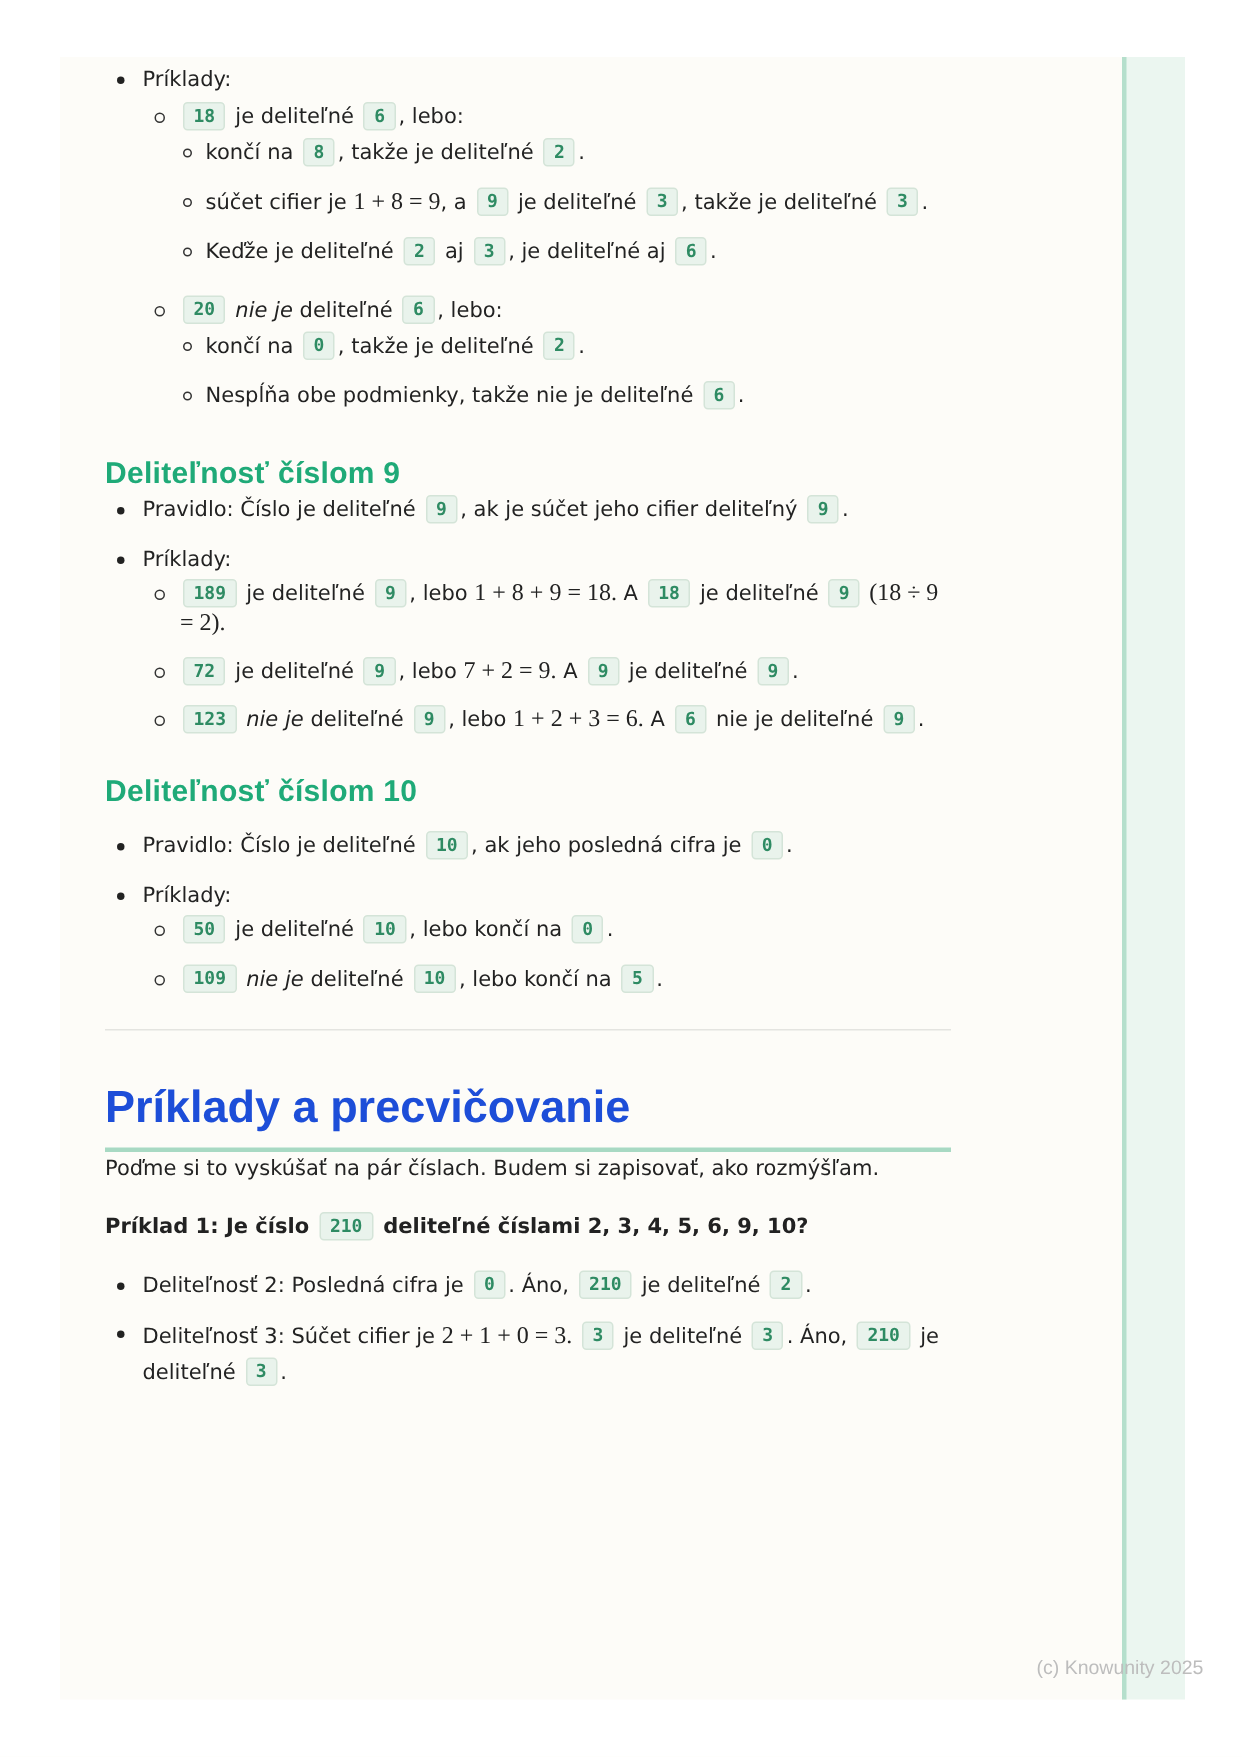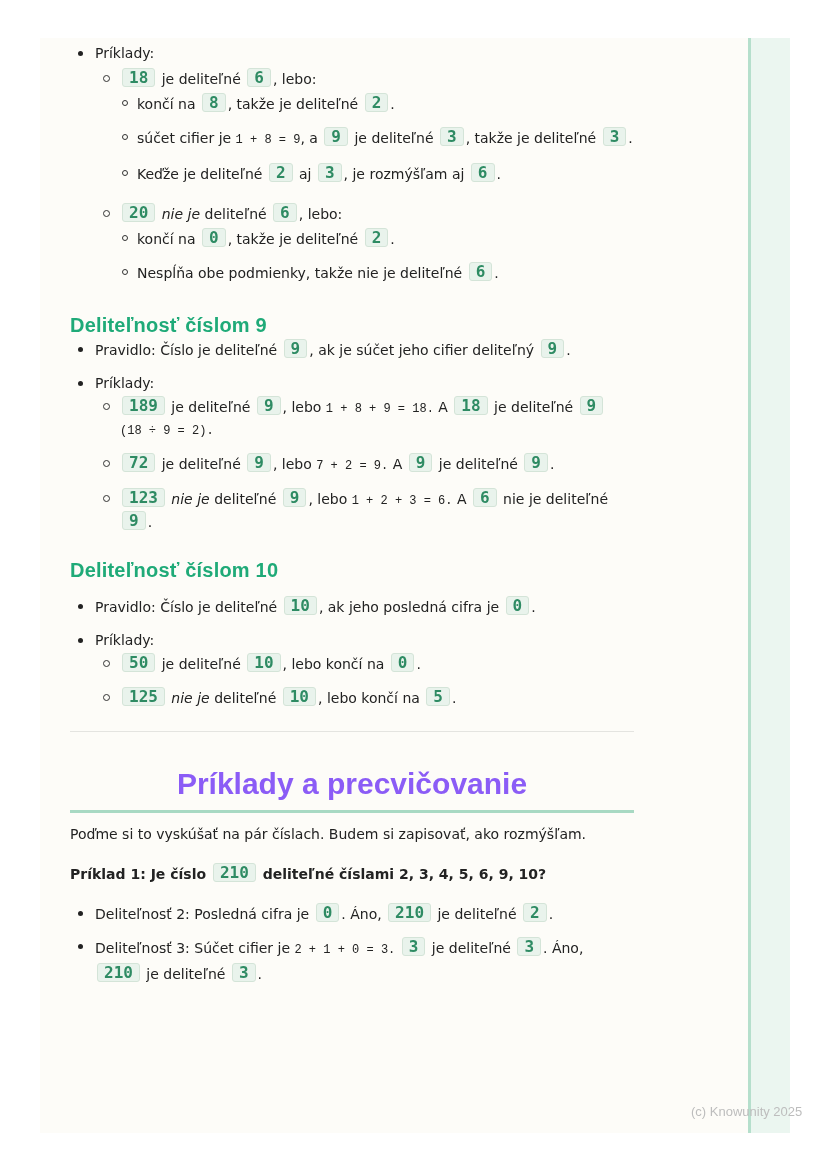--- a/index.html
+++ b/index.html
@@ -33,34 +33,33 @@
   .l2 > li::before {
     content:""; position:absolute; left:8px; top:7px; width:5px; height:5px; border-radius:50%; border:1px solid #333; background:transparent;
   }
   .l3 > li { padding-left:17px; }
   .l3 > li::before {
     content:""; position:absolute; left:2px; top:7px; width:4px; height:4px; border-radius:50%; border:1px solid #333;
   }
   b { font-weight:normal; }
   .code {
     display:inline-block; font-family:"DejaVu Sans Mono", "Liberation Mono", monospace;
-    font-size:16px; font-weight:bold; color:#2e8b63; background:#e9f3ec;
+    font-size:12px; font-weight:bold; color:#2e8b63; background:#e9f3ec;
     border:1px solid #d4e4d8; border-radius:3px; padding:0 6px; line-height:17px;
     margin:0 2px; vertical-align:1px;
   }
-  .math { font-family:Liberation Mono, monospace; font-size:12px; }
+  .math { font-family:Liberation Serif, serif; font-size:16px; }
   .it { font-style:italic; }
   h3 {
     margin:0; color:#1faa78; font-size:20px; font-weight:bold; line-height:28px;
     font-family:"Liberation Sans", sans-serif; letter-spacing:0.2px;
   }
   h2 {
-    margin:0; color:#8b5cf6; font-size:30px; font-weight:bold; line-height:40px;
+    margin:0; color:#1d4ed8; font-size:30px; font-weight:bold; line-height:40px;
     font-family:"Liberation Sans", sans-serif;
-    text-align:center;
   }
   .h2-rule { height:3px; background:#a8d9c3; margin-top:6px; }
   .divider { height:1px; background:#e4e4e0; }
   p { margin:0; }
 </style>
 </head>
 <body>
 
 <div class="page"></div>
 <div class="side-rail"></div>
@@ -75,21 +74,21 @@
         <li>
           <span class="code">18</span><span> je deliteľné </span><span class="code">6</span><span>, lebo:</span>
           <ul class="l3">
             <li style="margin-top:4px;">
               <span>končí na </span><span class="code">8</span><span>, takže je deliteľné </span><span class="code">2</span><span>.</span>
             </li>
             <li style="margin-top:13px;">
               <span>súčet cifier je </span><span class="math">1 + 8 = 9</span><span>, a </span><span class="code">9</span><span> je deliteľné </span><span class="code">3</span><span>, takže je deliteľné </span><span class="code">3</span><span>.</span>
             </li>
             <li style="margin-top:13px;">
-              <span>Keďže je deliteľné </span><span class="code">2</span><span> aj </span><span class="code">3</span><span>, je rozmýšľam aj </span><span class="code">6</span><span>.</span>
+              <span>Keďže je deliteľné </span><span class="code">2</span><span> aj </span><span class="code">3</span><span>, je deliteľné aj </span><span class="code">6</span><span>.</span>
             </li>
           </ul>
         </li>
         <li style="margin-top:19px;">
           <span class="code">20</span> <span class="it">nie je</span><span> deliteľné </span><span class="code">6</span><span>, lebo:</span>
           <ul class="l3">
             <li style="margin-top:4px;">
               <span>končí na </span><span class="code">0</span><span>, takže je deliteľné </span><span class="code">2</span><span>.</span>
             </li>
             <li style="margin-top:13px;">
@@ -127,32 +126,32 @@
     <li>
       <b>Pravidlo:</b><span> Číslo je deliteľné </span><span class="code">10</span><span>, ak jeho posledná cifra je </span><span class="code">0</span><span>.</span>
     </li>
     <li style="margin-top:13px;">
       <b>Príklady:</b>
       <ul class="l2" style="margin-top:3px;">
         <li>
           <span class="code">50</span><span> je deliteľné </span><span class="code">10</span><span>, lebo končí na </span><span class="code">0</span><span>.</span>
         </li>
         <li style="margin-top:13px;">
-          <span class="code">125</span> <span class="it">nie je</span><span> deliteľné </span><span class="code">10</span><span>, lebo končí na </span><span class="code">5</span><span>.</span>
+          <span class="code">109</span> <span class="it">nie je</span><span> deliteľné </span><span class="code">10</span><span>, lebo končí na </span><span class="code">5</span><span>.</span>
         </li>
       </ul>
     </li>
   </ul>
 
   <div class="divider" style="margin-top:23px;"></div>
 
   <h2 style="margin-top:32px;">Príklady a precvičovanie</h2>
   <div class="h2-rule"></div>
 
-  <p style="margin-top:11px;">Poďme si to vyskúšať na pár číslach. Budem si zapisovať, ako rozmýšľam.</p>
+  <p style="margin-top:1px;">Poďme si to vyskúšať na pár číslach. Budem si zapisovať, ako rozmýšľam.</p>
 
   <p style="margin-top:19px; font-weight:bold;">
     <span>Príklad 1: Je číslo </span><span class="code" style="font-weight:bold;">210</span><span> deliteľné číslami 2, 3, 4, 5, 6, 9, 10?</span>
   </p>
 
   <ul class="l1" style="margin-top:19px;">
     <li>
       <b>Deliteľnosť 2:</b><span> Posledná cifra je </span><span class="code">0</span><span>. Áno, </span><span class="code">210</span><span> je deliteľné </span><span class="code">2</span><span>.</span>
     </li>
     <li style="margin-top:12px; line-height:24px;">

